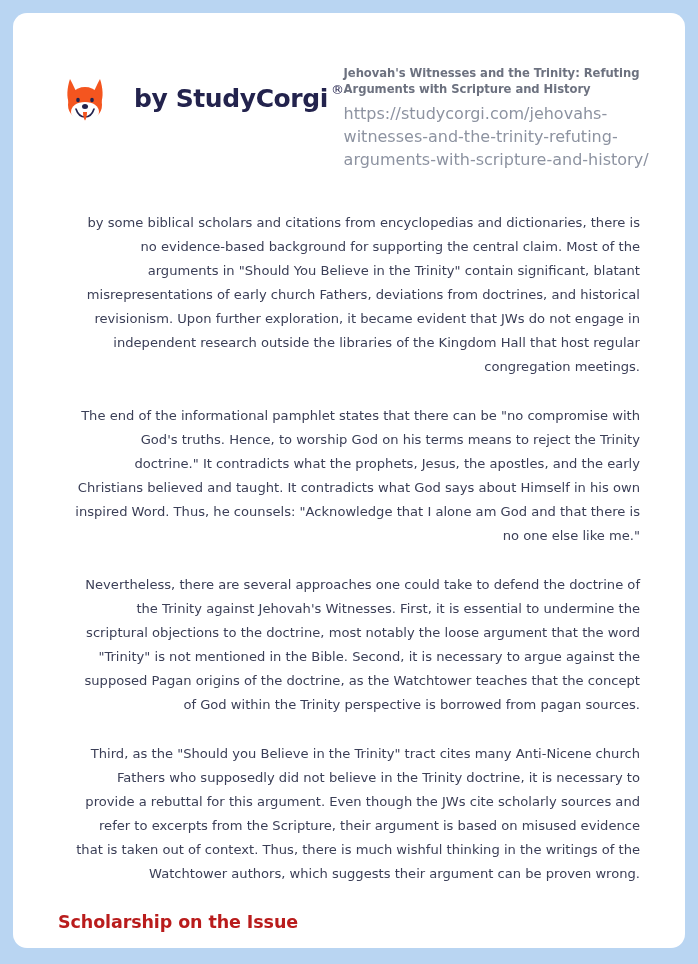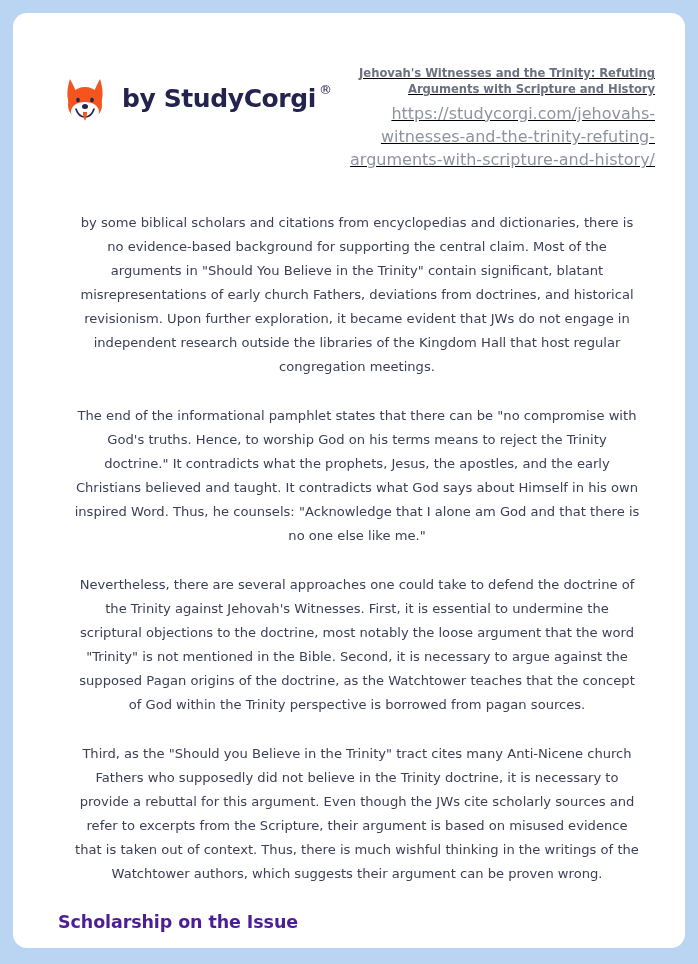--- a/index.html
+++ b/index.html
@@ -30,21 +30,21 @@
     display: flex;
     align-items: flex-start;
     justify-content: space-between;
     padding: 48px 30px 0 47px;
     box-sizing: border-box;
   }
 
   .brand {
     display: flex;
     align-items: center;
-    gap: 12px;
+    gap: 24px;
     flex: 0 0 auto;
     padding-top: 12px;
   }
 
   .brand-logo {
     width: 50px;
     height: 50px;
     flex: 0 0 auto;
     display: block;
   }
@@ -63,25 +63,23 @@
 
   .brand-reg {
     font-size: 13px;
     font-weight: normal;
     margin-left: 3px;
     position: relative;
     top: -3px;
   }
 
   .header-meta {
-    text-align: right;
     flex: 0 1 auto;
     max-width: 348px;
     padding-top: 4px;
-    text-decoration: underline;
   }
 
   .header-title {
     color: #6d7280;
     font-size: 11.6px;
     font-weight: bold;
     line-height: 1.42;
     letter-spacing: -0.05px;
   }
 
@@ -98,25 +96,25 @@
   .doc-body {
     padding: 40px 45px 0 45px;
     box-sizing: border-box;
   }
 
   .doc-paragraph {
     color: #3b3f57;
     font-size: 13.1px;
     line-height: 24px;
     margin: 0 0 25px 16px;
-    text-align: center;
+    text-align: right;
   }
 
   .doc-heading {
-    color: #4c1d95;
+    color: #b91c1c;
     font-size: 17.5px;
     font-weight: bold;
     line-height: 1.3;
     margin: 8px 0 19px 0;
     letter-spacing: -0.1px;
   }
 
   .doc-paragraph:last-child {
     margin-bottom: 0;
   }

